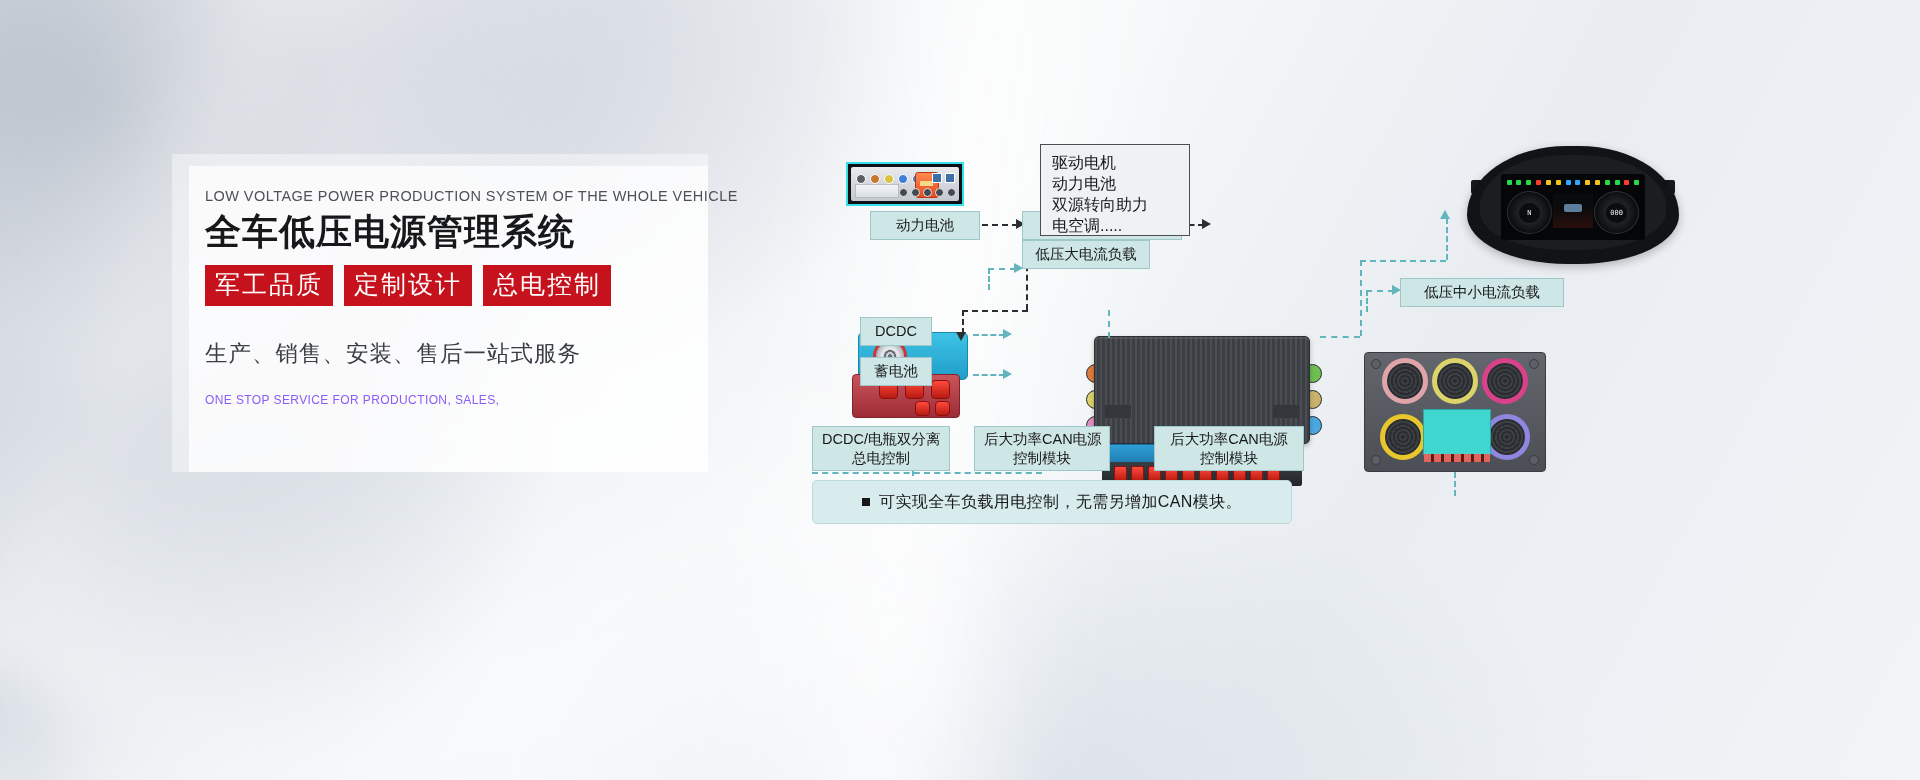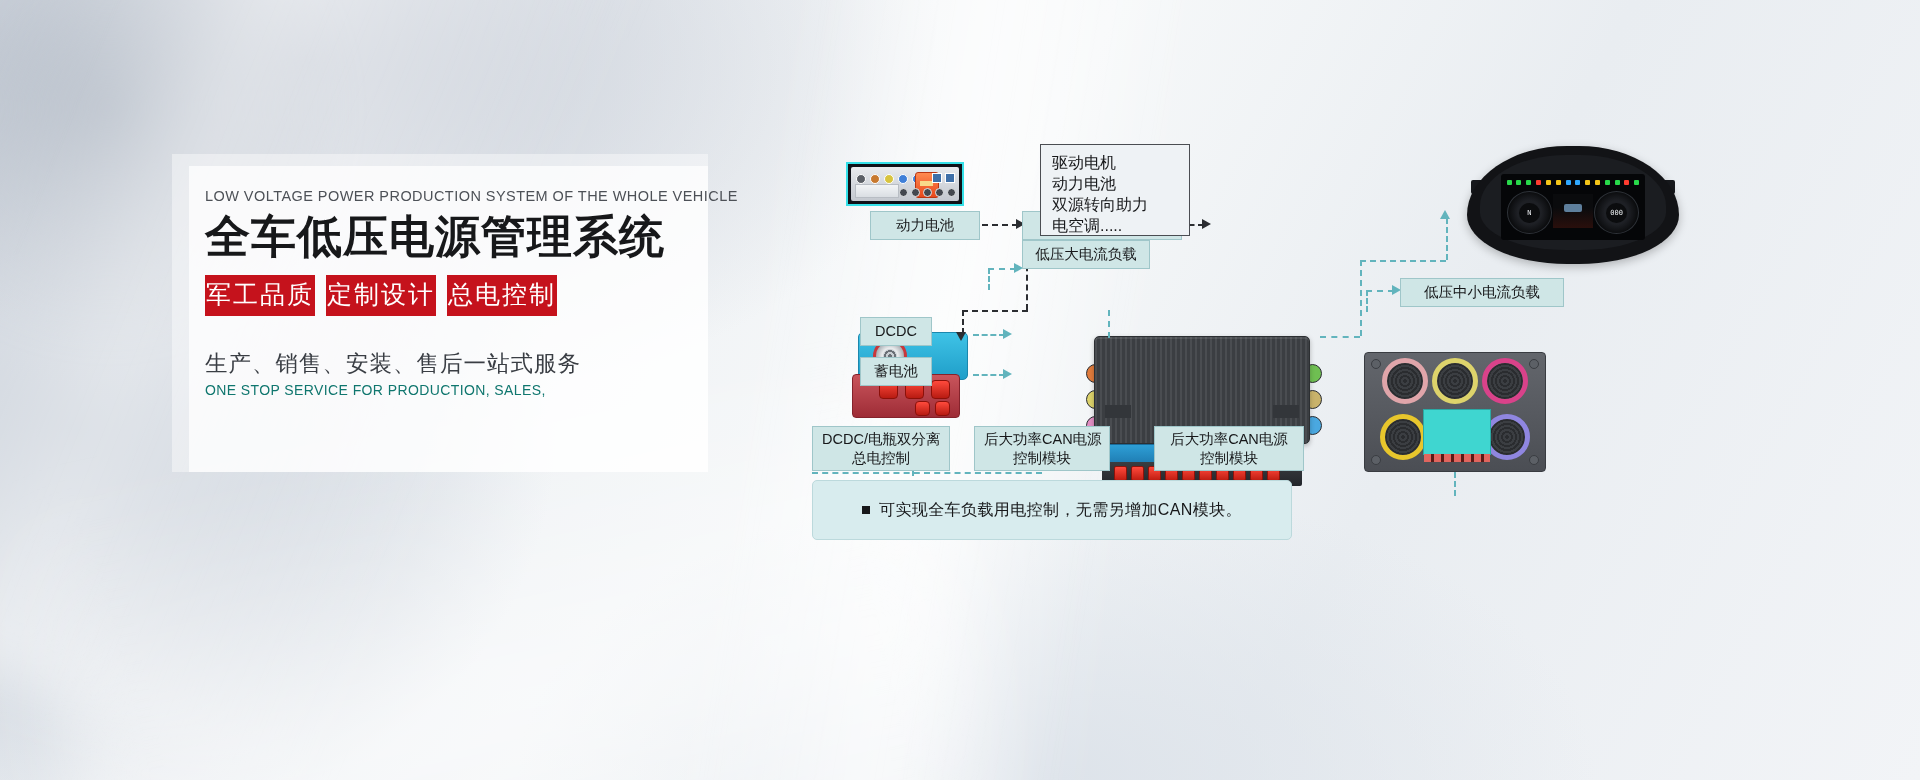--- a/index.html
+++ b/index.html
@@ -36,40 +36,40 @@
 
   
   .card-outer{position:absolute;left:172px;top:154px;width:536px;height:318px;
       background:rgba(255,255,255,.42);}
   .card-inner{position:absolute;left:189px;top:166px;width:519px;height:306px;
       background:rgba(255,255,255,.72);}
   .card-body{position:absolute;left:205px;top:188px;width:500px;}
 
   .eyebrow{font-size:14.5px;letter-spacing:.45px;color:#4d5157;font-weight:400;
       white-space:nowrap;}
-  .title-cn{margin-top:9px;font-size:45px;line-height:1.08;font-weight:bold;color:#17181a;
+  .title-cn{margin-top:9px;font-size:36px;line-height:1.08;font-weight:bold;color:#17181a;
       letter-spacing:1px;white-space:nowrap;}
   .badges{margin-top:13px;display:flex;gap:11px;}
   .badge{background:#c5121c;color:#fff;font-size:25px;line-height:1;
-      padding:7px 1px 9px;letter-spacing:2px;white-space:nowrap;}
+      padding:7px 10px 9px;letter-spacing:2px;white-space:nowrap;}
   .subline{margin-top:32px;font-size:22.5px;color:#3a3e44;letter-spacing:1px;white-space:nowrap;}
-  .foot-en{font-size:14px;line-height:1.65;color:#0f766e;letter-spacing:.4px;}
+  .foot-en{margin-top:22px;font-size:12px;line-height:1.65;color:#8b5cf6;letter-spacing:.4px;}
 
   
   .diagram{position:absolute;left:870px;top:140px;width:1020px;height:500px;}
 
   .lbl{position:absolute;background:#cfe6e6;border:1px solid #9fc6c9;
       color:#17181a;font-size:14.5px;line-height:1.28;text-align:center;
       padding:4px 9px;white-space:nowrap;box-sizing:border-box;}
   .lbl.two{padding:3px 9px;}
   .lbl-plain{position:absolute;background:#eef2f5;border:1.5px solid #4a4d52;
       color:#17181a;font-size:16px;line-height:1.32;text-align:left;padding:7px 11px;
       white-space:pre-line;box-sizing:border-box;}
 
-  .note{position:absolute;left:-58px;top:340px;width:480px;height:60px;
+  .note{position:absolute;left:-58px;top:340px;width:480px;height:44px;
       background:#d8ecee;border:1px solid #bcd9dc;border-radius:5px;
       display:flex;align-items:center;justify-content:center;
       font-size:16px;color:#17181a;letter-spacing:.4px;box-sizing:border-box;}
   .note .sq{display:inline-block;width:8px;height:8px;background:#17181a;margin-right:9px;}
 
   
   .dev{position:absolute;}
 
   
   .hv{left:-24px;top:22px;width:118px;height:44px;background:#0f1118;

